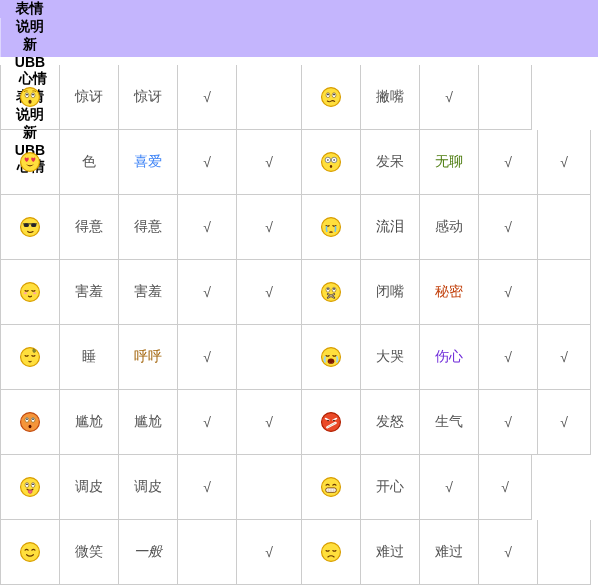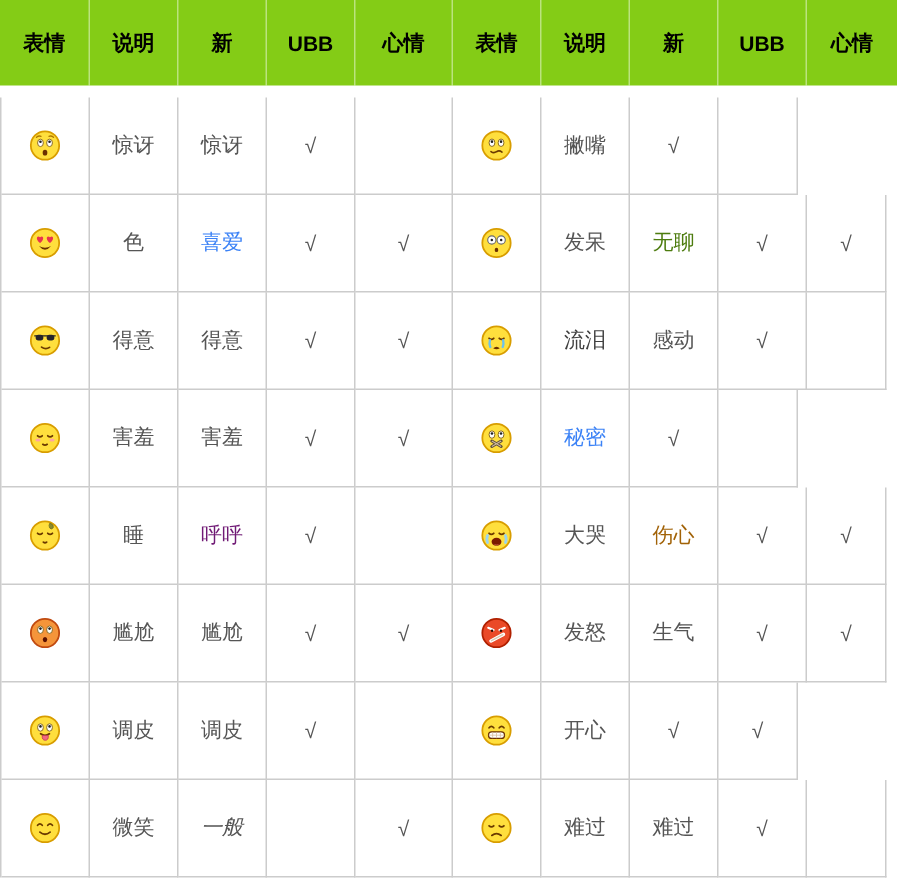--- a/index.html
+++ b/index.html
@@ -14,21 +14,21 @@
   .trow{display:flex;height:65px;}
   .cell{box-sizing:border-box;display:flex;align-items:center;justify-content:center;
         font-size:14px;border-right:1px solid var(--grid,#ccc);
         border-bottom:1px solid var(--grid,#ccc);}
   .emoji{line-height:0;}
 </style>
 </head>
 <body>
 
 <div class="page">
-  <div class="header-row" id="hdr" style="background: #84cc16;">
+  <div class="header-row" id="hdr" style="background: #c4b5fd; flex-direction: column;">
       <div class="hcell" style="width: 59px; color: rgb(0, 0, 0);">表情</div>
       <div class="hcell" style="width: 59px; color: rgb(0, 0, 0);">说明</div>
       <div class="hcell" style="width: 59px; color: rgb(0, 0, 0);">新</div>
       <div class="hcell" style="width: 59px; color: rgb(0, 0, 0);">UBB</div>
       <div class="hcell" style="width: 65px; color: rgb(0, 0, 0);">心情</div>
       <div class="hcell" style="width: 59px; color: rgb(0, 0, 0);">表情</div>
       <div class="hcell" style="width: 59px; color: rgb(0, 0, 0);">说明</div>
       <div class="hcell" style="width: 59px; color: rgb(0, 0, 0);">新</div>
       <div class="hcell" style="width: 59px; color: rgb(0, 0, 0);">UBB</div>
       <div class="hcell" style="width: 61px; color: rgb(0, 0, 0);">心情</div>
@@ -138,49 +138,50 @@
           <span class="emoji"><svg width="22" height="22" viewBox="0 0 24 24">
               <circle cx="12" cy="12" r="10.3" fill="#ffdf3d" stroke="#d89d00" stroke-width="1.3"></circle>
               <ellipse cx="8.7" cy="9.5" rx="2.1" ry="2.7" fill="#fff" stroke="#86661a" stroke-width=".7"></ellipse>
               <ellipse cx="15.3" cy="9.5" rx="2.1" ry="2.7" fill="#fff" stroke="#86661a" stroke-width=".7"></ellipse>
               <circle cx="8.7" cy="8.7" r=".95" fill="#222"></circle>
               <circle cx="15.3" cy="8.7" r=".95" fill="#222"></circle>
               <path d="M8.6 14.2 l6.8 4 M15.4 14.2 l-6.8 4" stroke="#5a4a3a" stroke-width="2.2" stroke-linecap="round"></path>
               <path d="M8.6 14.2 l6.8 4 M15.4 14.2 l-6.8 4" stroke="#cbb89a" stroke-width=".9"></path>
             </svg></span>
         </div>
-        <div class="cell" style="width: 59px; color: #3b82f6;">秘密</div>
+        <div class="cell" style="width: 59px; color: rgb(85, 85, 85);">闭嘴</div>
+        <div class="cell" style="width: 59px; color: #c2410c;">秘密</div>
         <div class="cell" style="width: 59px; color: rgb(85, 85, 85);">√</div>
         <div class="cell" style="width: 53px; color: rgb(85, 85, 85);"></div>
       </div>
       <div class="trow">
         <div class="cell" style="width: 59px;">
           <span class="emoji"><svg width="22" height="22" viewBox="0 0 24 24">
               <circle cx="12" cy="12" r="10.3" fill="#ffdf3d" stroke="#d89d00" stroke-width="1.3"></circle>
               <path d="M6.6 10.4 q1.7 1.5 3.4 0 M14 10.4 q1.7 1.5 3.4 0" stroke="#6b3a00" stroke-width="1.3" fill="none" stroke-linecap="round"></path>
               <path d="M10.8 16.8 q1.2 1 2.4 0" stroke="#6b3a00" stroke-width="1.3" fill="none" stroke-linecap="round"></path>
               <path d="M15.6 2.9 q3.2 1.3 2.4 3.5 q-1.5 1.7-2.7 0 q-.9-1.9 .3-3.5z" fill="#8a8a30" stroke="#66661c" stroke-width=".5"></path>
             </svg></span>
         </div>
         <div class="cell" style="width: 59px; color: rgb(85, 85, 85);">睡</div>
-        <div class="cell" style="width: 59px; color: #701a75;">呼呼</div>
+        <div class="cell" style="width: 59px; color: #a16207;">呼呼</div>
         <div class="cell" style="width: 59px; color: rgb(85, 85, 85);">√</div>
         <div class="cell" style="width: 65px; color: rgb(85, 85, 85);"></div>
         <div class="cell" style="width: 59px;">
           <span class="emoji"><svg width="22" height="22" viewBox="0 0 24 24">
               <circle cx="12" cy="12" r="10.3" fill="#ffdf3d" stroke="#d89d00" stroke-width="1.3"></circle>
               <path d="M6.6 10.4 q1.7 1.5 3.4 0 M14 10.4 q1.7 1.5 3.4 0" stroke="#6b3a00" stroke-width="1.3" fill="none" stroke-linecap="round"></path>
               <ellipse cx="12" cy="16.6" rx="3.6" ry="2.9" fill="#7a1a00"></ellipse>
               <path d="M9 17.8 q3 1.8 6 0 q-3 2.4-6 0z" fill="#ff8f7a"></path>
               <path d="M5.5 12 q-1.2 3 0 5.2" stroke="#9ad4f0" stroke-width="2" fill="none" stroke-linecap="round"></path>
               <path d="M18.5 12 q1.2 3 0 5.2" stroke="#9ad4f0" stroke-width="2" fill="none" stroke-linecap="round"></path>
             </svg></span>
         </div>
         <div class="cell" style="width: 59px; color: rgb(85, 85, 85);">大哭</div>
-        <div class="cell" style="width: 59px; color: #a16207;">伤心</div>
+        <div class="cell" style="width: 59px; color: #6d28d9;">伤心</div>
         <div class="cell" style="width: 59px; color: rgb(85, 85, 85);">√</div>
         <div class="cell" style="width: 53px; color: rgb(85, 85, 85);">√</div>
       </div>
       <div class="trow">
         <div class="cell" style="width: 59px;">
           <span class="emoji"><svg width="22" height="22" viewBox="0 0 24 24">
               <circle cx="12" cy="12" r="10.3" fill="#f5953a" stroke="#c04a10" stroke-width="1.3"></circle>
               <ellipse cx="8.7" cy="9.600000000000001" rx="2.1" ry="2.7" fill="#fff" stroke="#86661a" stroke-width=".7"></ellipse>
               <ellipse cx="15.3" cy="9.600000000000001" rx="2.1" ry="2.7" fill="#fff" stroke="#86661a" stroke-width=".7"></ellipse>
               <circle cx="8.7" cy="8.8" r=".95" fill="#222"></circle>

